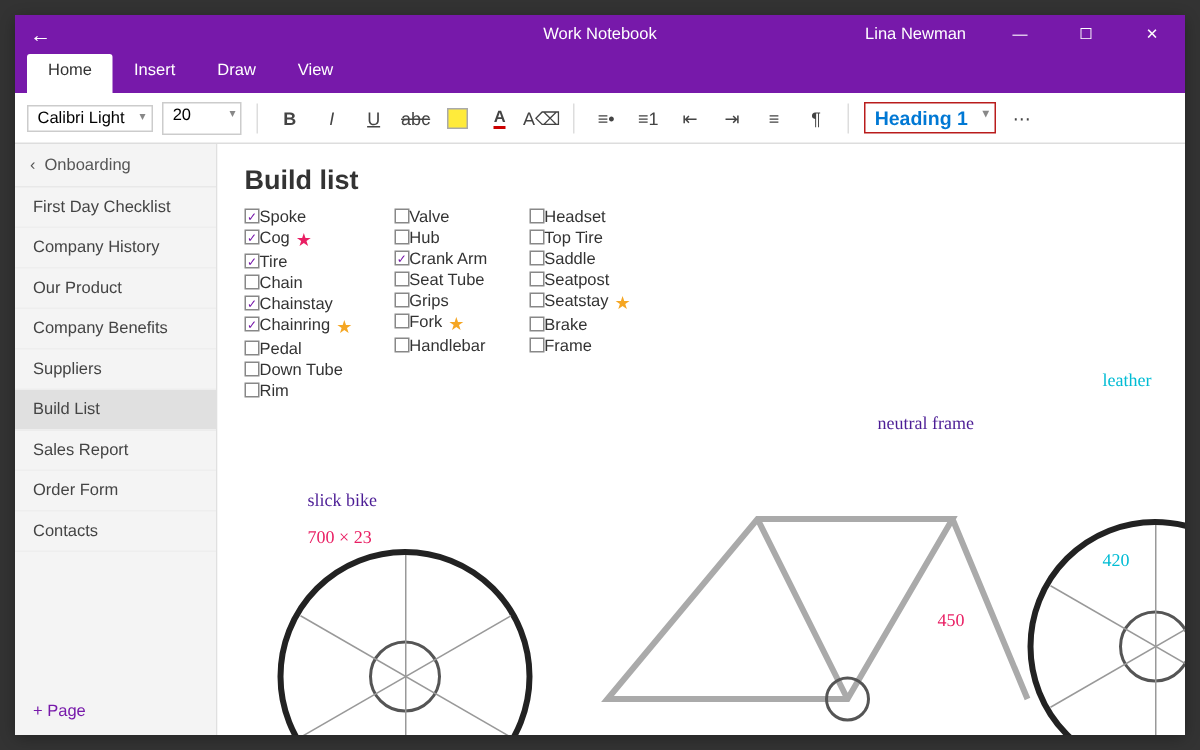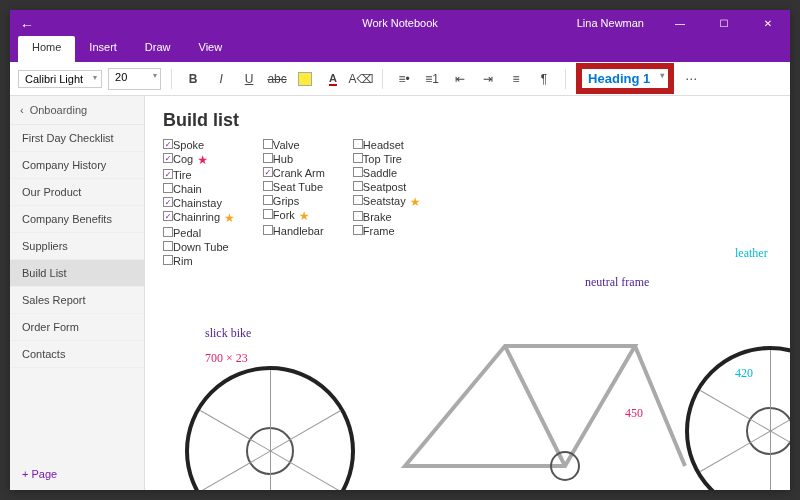--- a/index.html
+++ b/index.html
@@ -17,21 +17,21 @@
 .ribbon{background:#fff;border-bottom:1px solid #ddd;height:34px;display:flex;align-items:center;padding:0 8px;gap:6px;font-size:12px}
 .fontname{border:1px solid #ccc;padding:2px 18px 2px 6px;font-size:11px;position:relative;min-width:70px}
 .fontname::after{content:'▾';position:absolute;right:4px;font-size:8px;color:#888}
 .fontsize{border:1px solid #ccc;padding:2px 14px 6px 6px;font-size:11px;position:relative;width:53px}
 .fontsize::after{content:'▾';position:absolute;right:3px;font-size:8px;color:#888}
 .rbtn{width:22px;height:22px;display:flex;align-items:center;justify-content:center;font-size:12px;color:#444;cursor:pointer}
 .sep{width:1px;height:20px;background:#ddd;margin:0 4px}
 .bold{font-weight:700}.ital{font-style:italic}.und{text-decoration:underline}.strike{text-decoration:line-through}
 .hcolor{width:14px;height:14px;background:#ffeb3b;border:1px solid #aaa}
 .fcolor{border-bottom:2px solid #c00;font-weight:700;font-size:11px}
-.heading-sel{border:6px solid #b91c1c;padding:2px 18px 2px 6px;font-size:13px;font-weight:600;color:#0078d4;position:relative;min-width:80px}
+.heading-sel{border:1px solid #b91c1c;padding:2px 18px 2px 6px;font-size:13px;font-weight:600;color:#0078d4;position:relative;min-width:80px}
 .heading-sel::after{content:'▾';position:absolute;right:4px;font-size:8px;color:#888}
 .body-row{flex:1;display:flex;overflow:hidden}
 .sidebar{width:135px;background:#f4f4f4;border-right:1px solid #e0e0e0;display:flex;flex-direction:column;font-size:11px}
 .sb-head{padding:8px 10px;display:flex;align-items:center;gap:6px;border-bottom:1px solid #e8e8e8;color:#555}
 .sb-item{padding:7px 12px;color:#444;border-bottom:1px solid #eee;cursor:pointer}
 .sb-item.sel{background:#e0e0e0}
 .sb-foot{margin-top:auto;padding:10px 12px;color:#7719aa;font-size:11px;cursor:pointer}
 .page{flex:1;padding:14px 18px;position:relative;overflow:hidden;background:#fff}
 .page h1{font-size:18px;font-weight:600;color:#333;margin-bottom:8px}
 .cols{display:flex;gap:28px}

